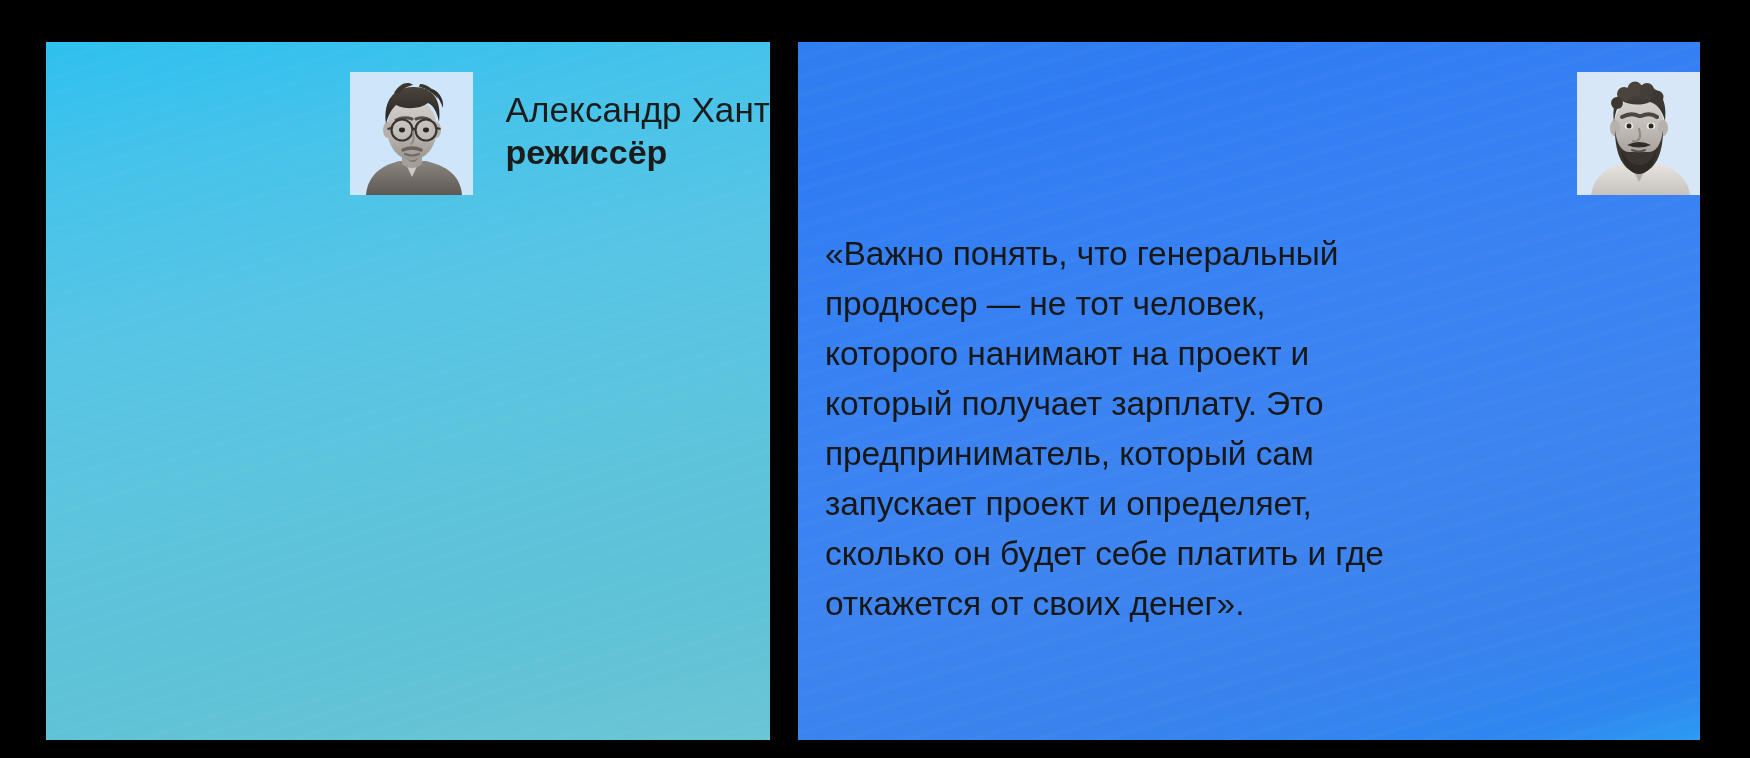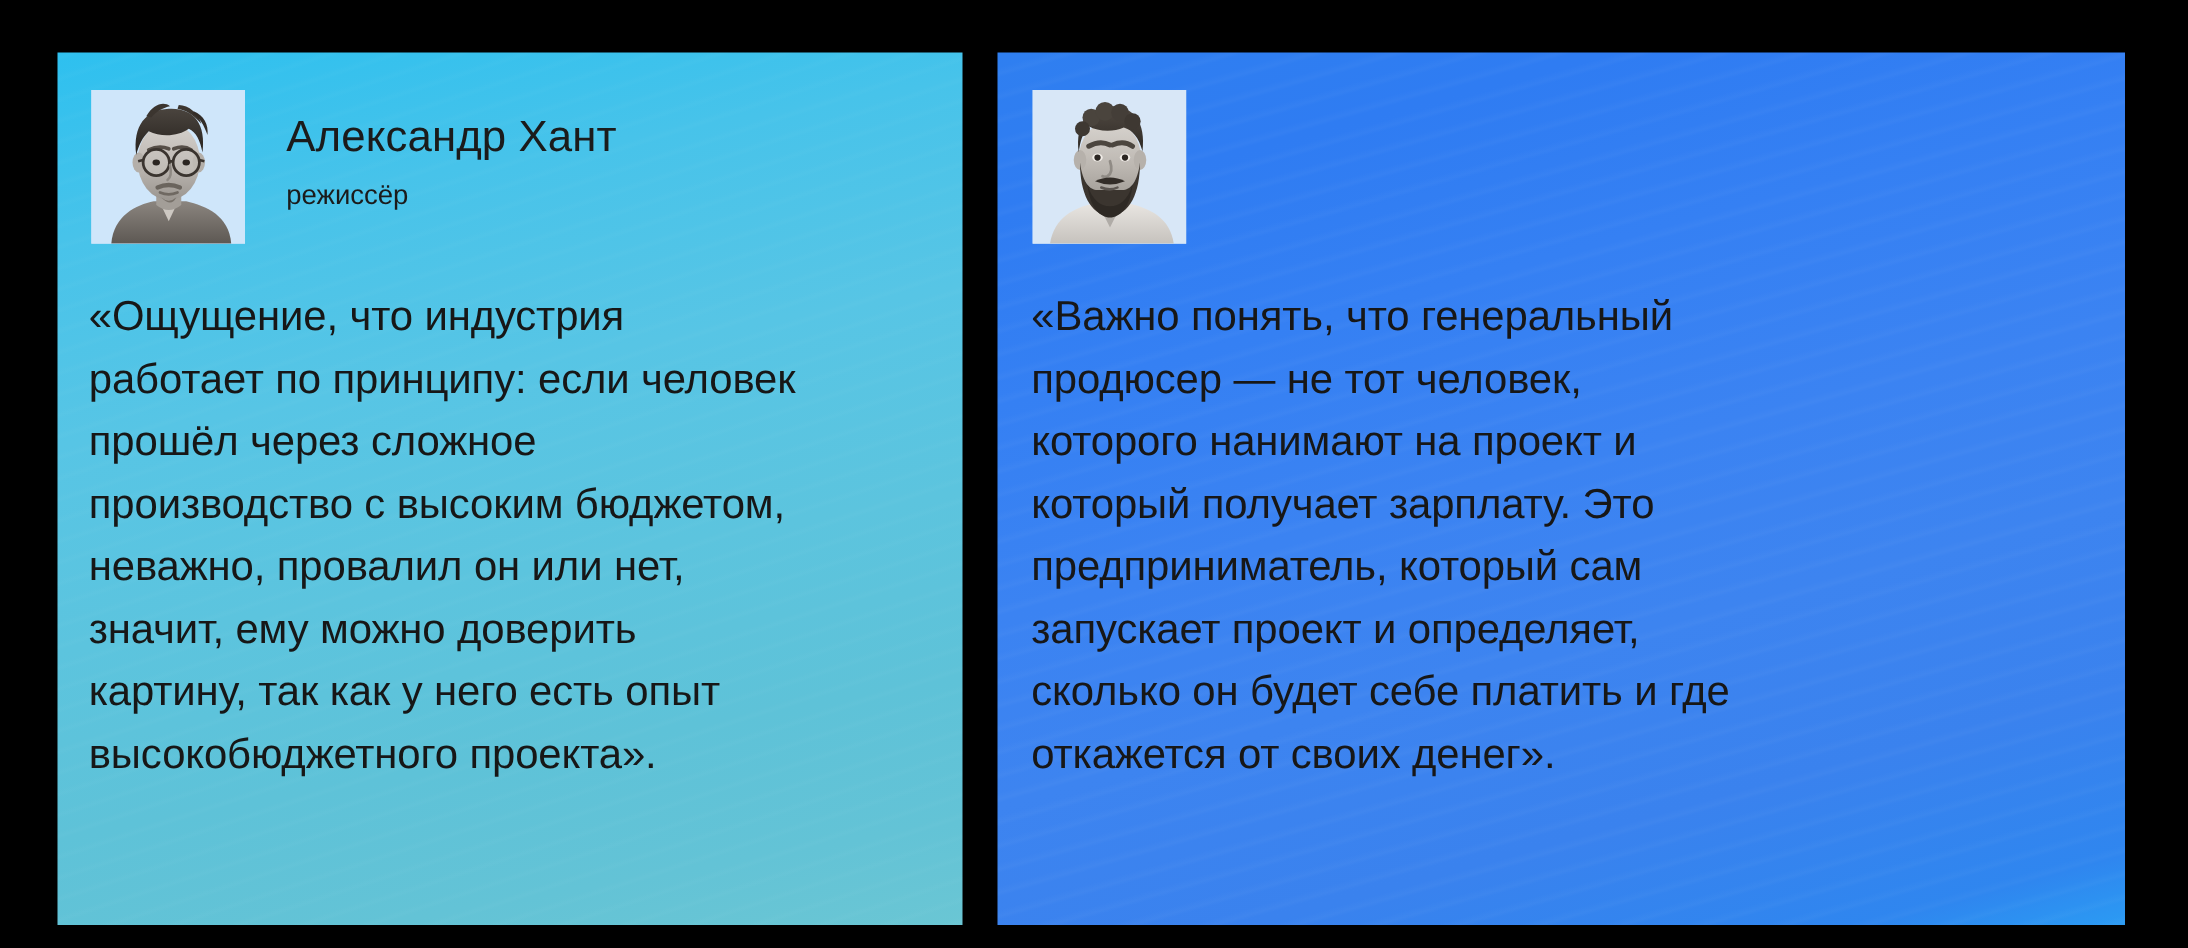--- a/index.html
+++ b/index.html
@@ -82,20 +82,21 @@
 
   .card-inner {
     position: relative;
     z-index: 2;
   }
 
   
   .person-header {
     display: flex;
     align-items: flex-start;
+    justify-content: flex-end;
   }
   .card-left .person-header { padding: 30px 0 0 27px; }
   .card-right .person-header { padding: 30px 0 0 28px; }
 
   .avatar {
     width: 123px;
     height: 123px;
     flex: 0 0 auto;
     background: #cfe6fa;
     overflow: hidden;
@@ -111,25 +112,25 @@
   }
   .person-name {
     font-size: 35px;
     line-height: 1.12;
     color: #1b1b1b;
     font-weight: 400;
     letter-spacing: 0.1px;
     white-space: nowrap;
   }
   .person-role {
-    font-size: 22px;
+    font-size: 34px;
     line-height: 1.35;
     color: #1b1b1b;
-    font-weight: 400;
-    margin-top: 12px;
+    font-weight: 700;
+    margin-top: 1px;
   }
 
   
   .quote {
     color: #171717;
     font-weight: 400;
     white-space: pre-line;
   }
   .card-left .quote {
     margin: 34px 0 0 25px;
@@ -213,28 +214,20 @@
             <path d="M56 86 q 6 5 12 0 q -4 8 -12 0 Z" fill="#6d675f" opacity="0.8"></path>
           </svg>
         </div>
 
         <div class="person-text">
           <div class="person-name">Александр Хант</div>
           <div class="person-role">режиссёр</div>
         </div>
       </div>
 
-      <div class="quote">«Ощущение, что  индустрия
-работает по принципу: если человек
-прошёл через сложное
-производство с высоким бюджетом,
-неважно, провалил он или нет,
-значит, ему можно доверить
-картину, так как у него есть опыт
-высокобюджетного проекта».</div>
     </div>
   </div>
 
   <div class="card card-right">
     <div class="sheen"></div>
     <div class="card-inner">
 
       <div class="person-header">
 
         <div class="avatar">

